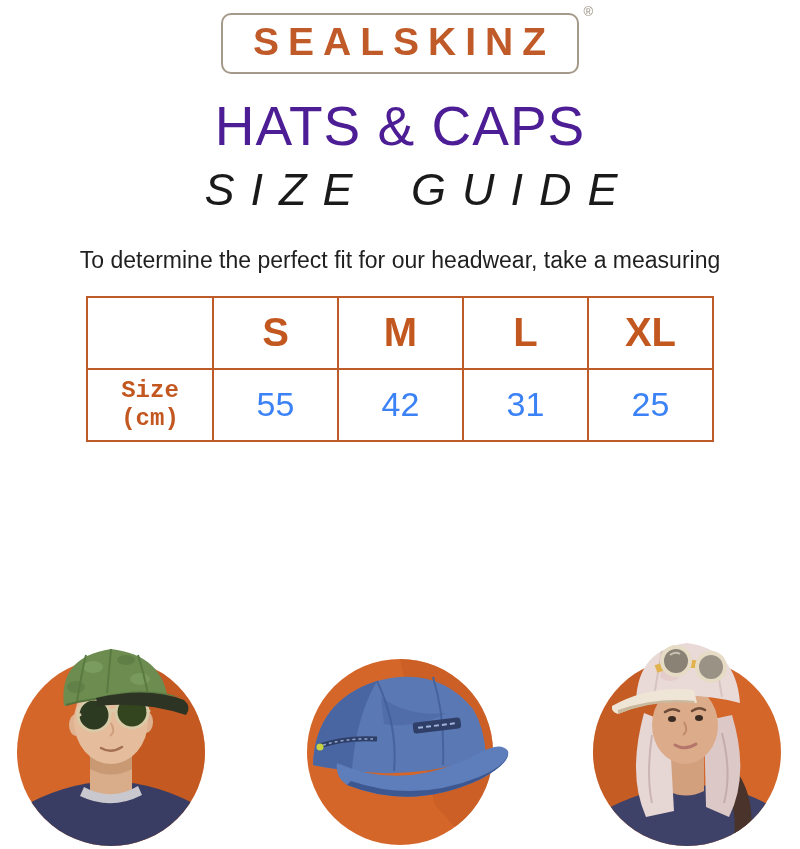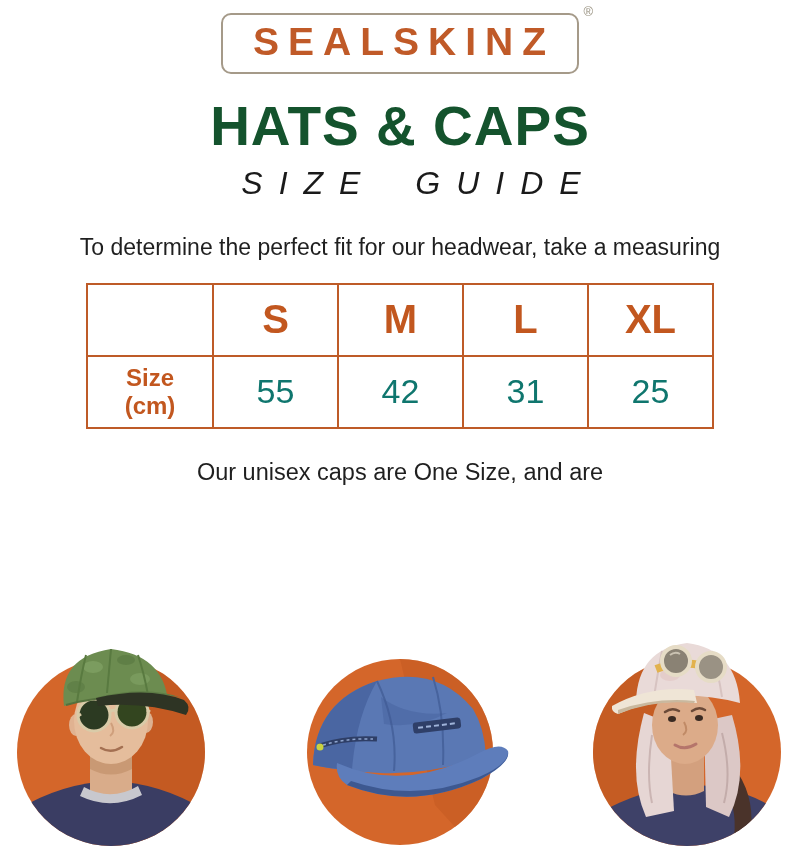--- a/index.html
+++ b/index.html
@@ -6,36 +6,36 @@
   body{width:800px;height:849px;font-family:"Liberation Sans",sans-serif;}
   .page{position:relative;width:800px;height:849px;overflow:hidden;background:#ffffff;text-align:center;}
 
   
   .logo-wrap{padding-top:13px;}
   .logo-box{display:inline-block;position:relative;border:2px solid #A59A89;border-radius:10px;padding:6px 22px 8px 30px;}
   .logo-text{font-size:39px;font-weight:bold;letter-spacing:9px;color:#C05A28;line-height:1.1;margin-top:41px;}
   .reg-mark{position:absolute;top:-11px;right:-16px;font-size:13px;color:#97907F;}
 
   
-  .title{margin:25px 0 0;font-size:55px;line-height:1;font-weight:700;color:#14532d;letter-spacing:1px;}
-  .subtitle{margin:13px 0 4px;font-size:32px;line-height:1;font-weight:300;font-style:italic;letter-spacing:16px;word-spacing:14px;color:#1a1a1a;padding-left:38px;}
+  .title{margin:25px 0 0;font-size:55px;line-height:1;font-weight:400;color:#4c1d95;letter-spacing:1px;}
+  .subtitle{margin:13px 0 4px;font-size:45px;line-height:1;font-weight:300;font-style:italic;letter-spacing:16px;word-spacing:14px;color:#1a1a1a;padding-left:38px;}
 
   
   .intro{margin:32px 0 0;font-size:23px;line-height:1.42;color:#1f1f1f;}
   .intro div{white-space:nowrap;}
 
   
   table.size-table{margin:19px auto 0;border-collapse:collapse;table-layout:fixed;}
   .size-table th,.size-table td{border:2px solid #BE5B28;padding:0;}
-  .size-table .c-label{width:124px;}
+  .size-table .c-label{width:124px;font-family:Liberation Mono, monospace;}
   .size-table .c-size{width:123px;}
   .size-table tr{height:72px;}
   .size-col-head{font-size:40px;font-weight:bold;color:#C2571F;}
   .row-label{font-size:24px;font-weight:bold;color:#C2571F;line-height:1.15;}
-  .cm-value{font-size:34px;font-weight:400;color:#0f766e;}
+  .cm-value{font-size:34px;font-weight:400;color:#3b82f6;}
 
   
   .note{margin:27px 0 0;font-size:23.5px;line-height:1.4;color:#1f1f1f;}
 
   
   .photos{position:absolute;left:0;bottom:2px;width:800px;height:242px;}
   .photo{position:absolute;top:0;width:230px;height:242px;}
   .photo svg{display:block;width:230px;height:242px;}
   .photo-1{left:-2px;}
   .photo-2{left:285px;}
@@ -76,21 +76,20 @@
       </th>
       <td class="c-size cm-value">55</td>
       <td class="c-size cm-value">42</td>
       <td class="c-size cm-value">31</td>
       <td class="c-size cm-value">25</td>
     </tr>
   </tbody>
     </table>
 
   <div class="note">
-    <div>Our unisex caps are One Size, and are</div>
   </div>
 
   <div class="photos">
 
     <div class="photo photo-1">
       <svg viewBox="0 0 230 242" xmlns="http://www.w3.org/2000/svg">
         <defs>
             <clipPath id="clipA">
               <circle cx="113" cy="147" r="94"></circle>
             </clipPath>

